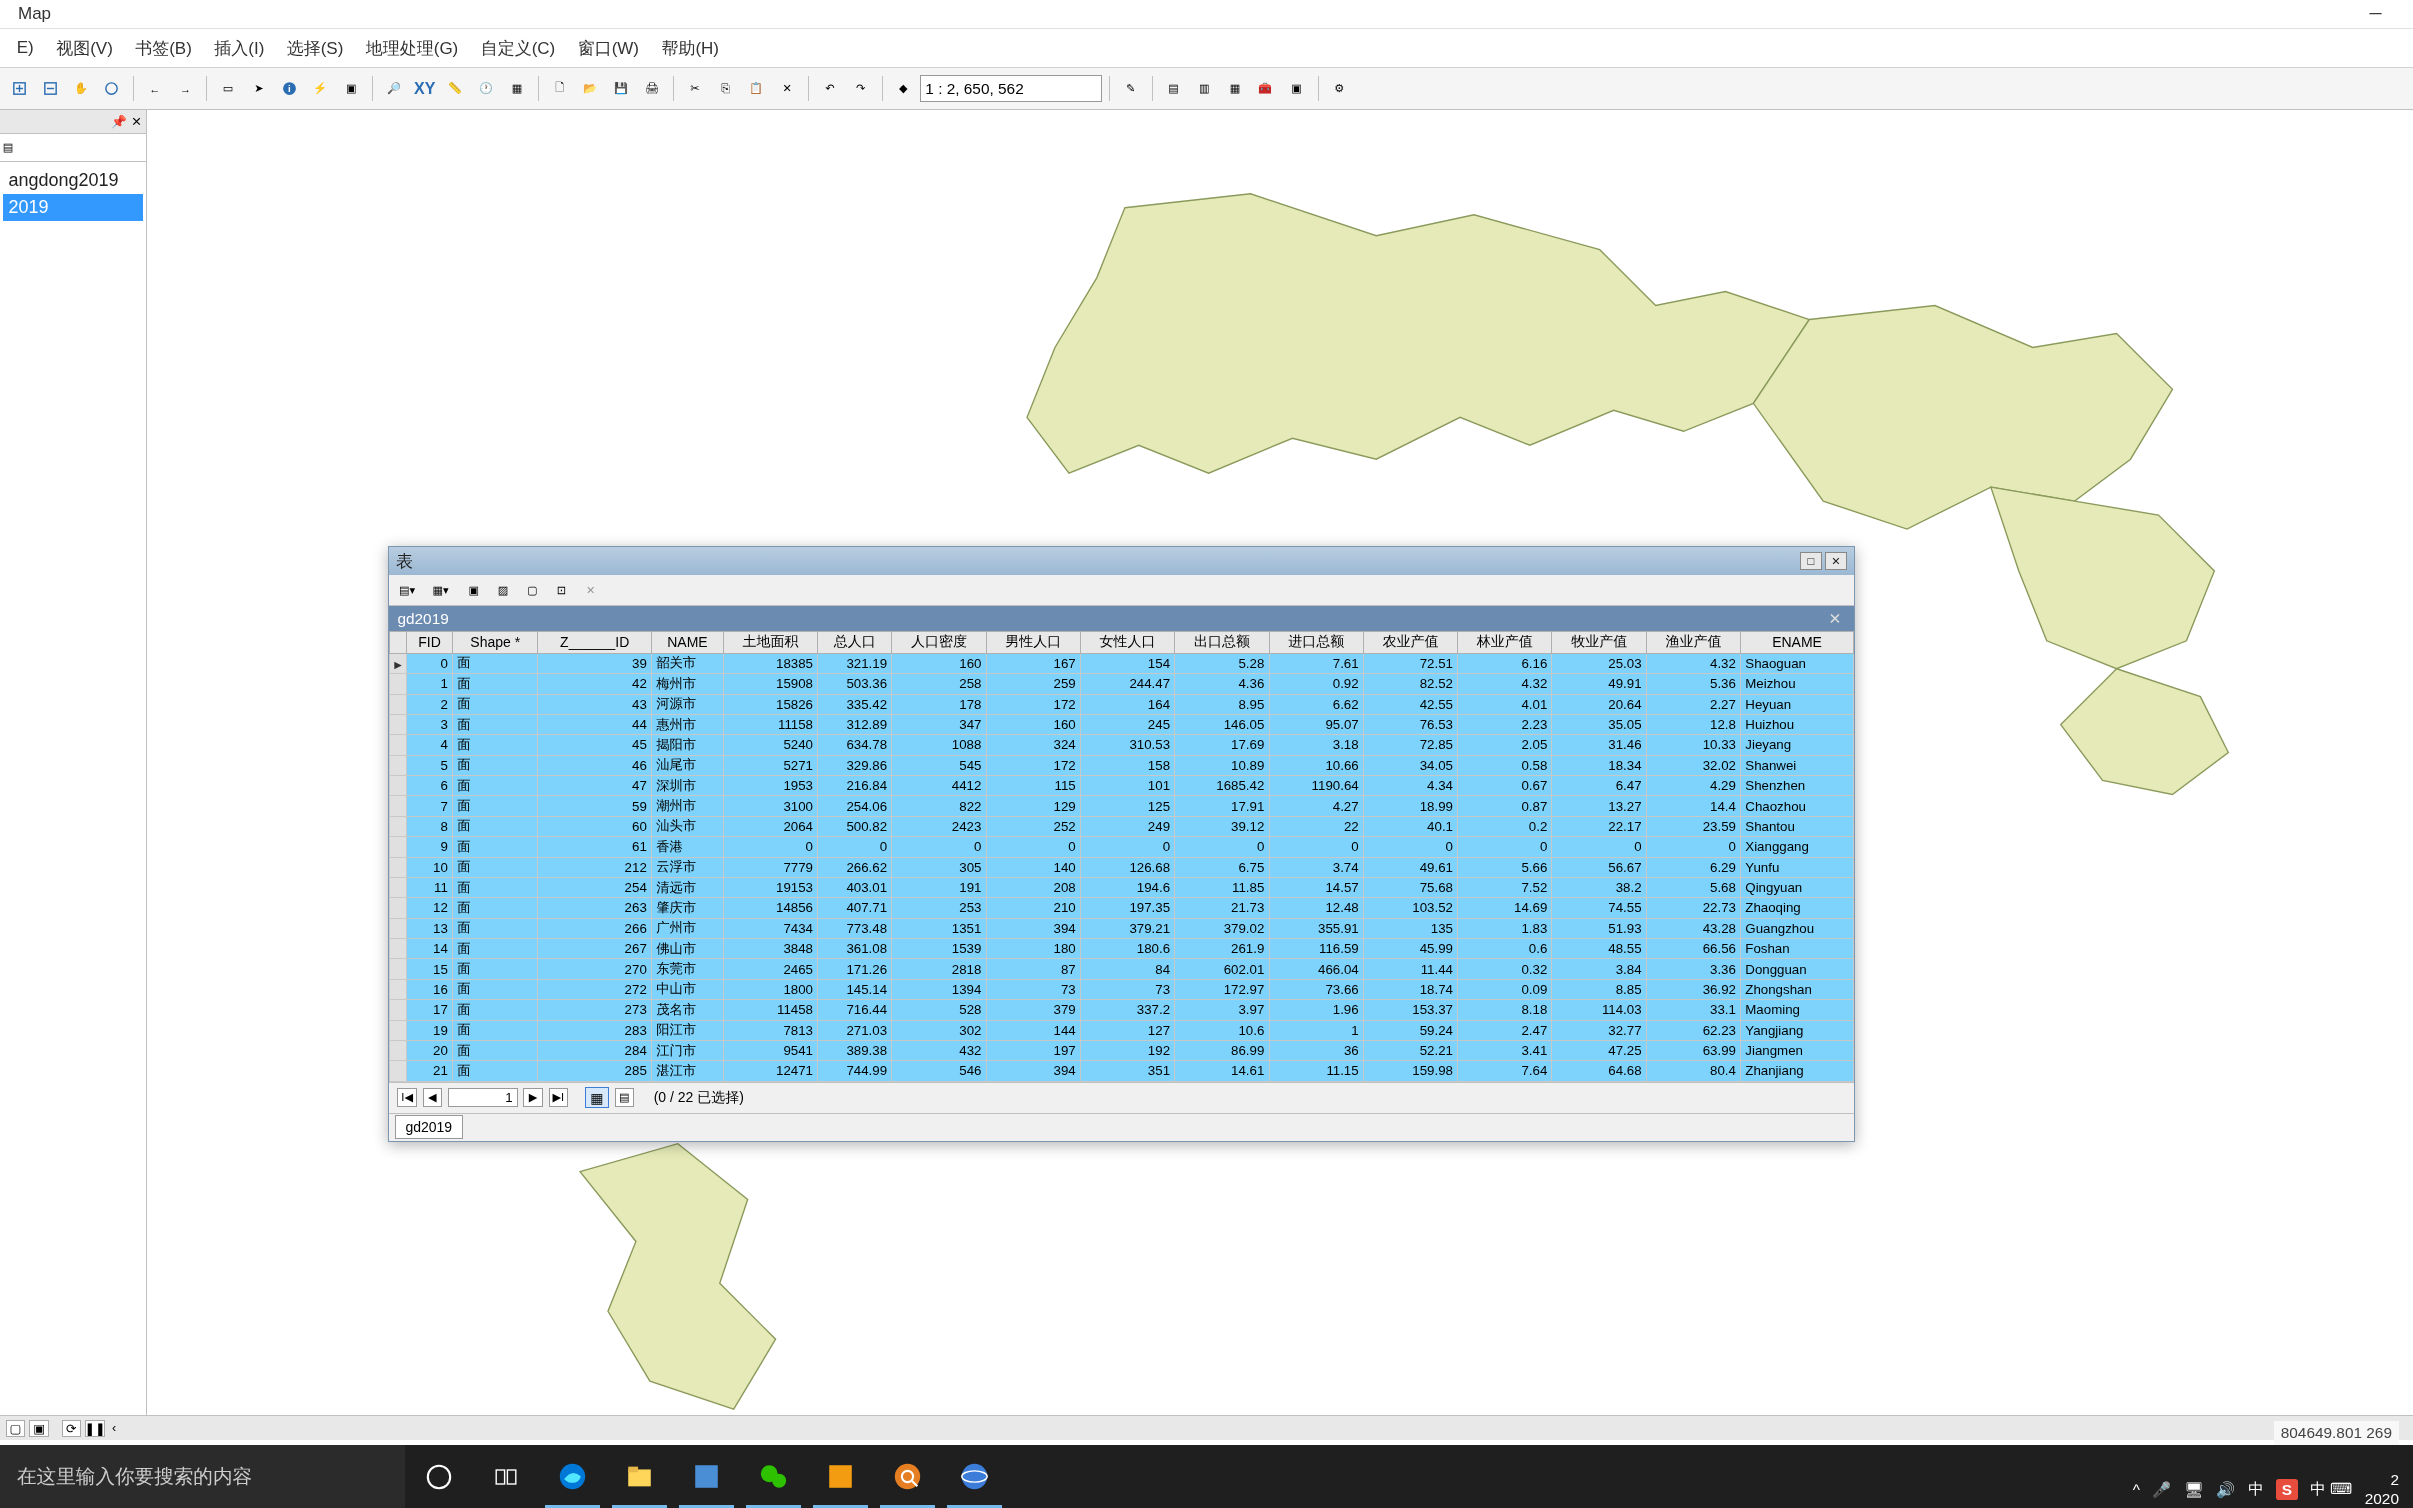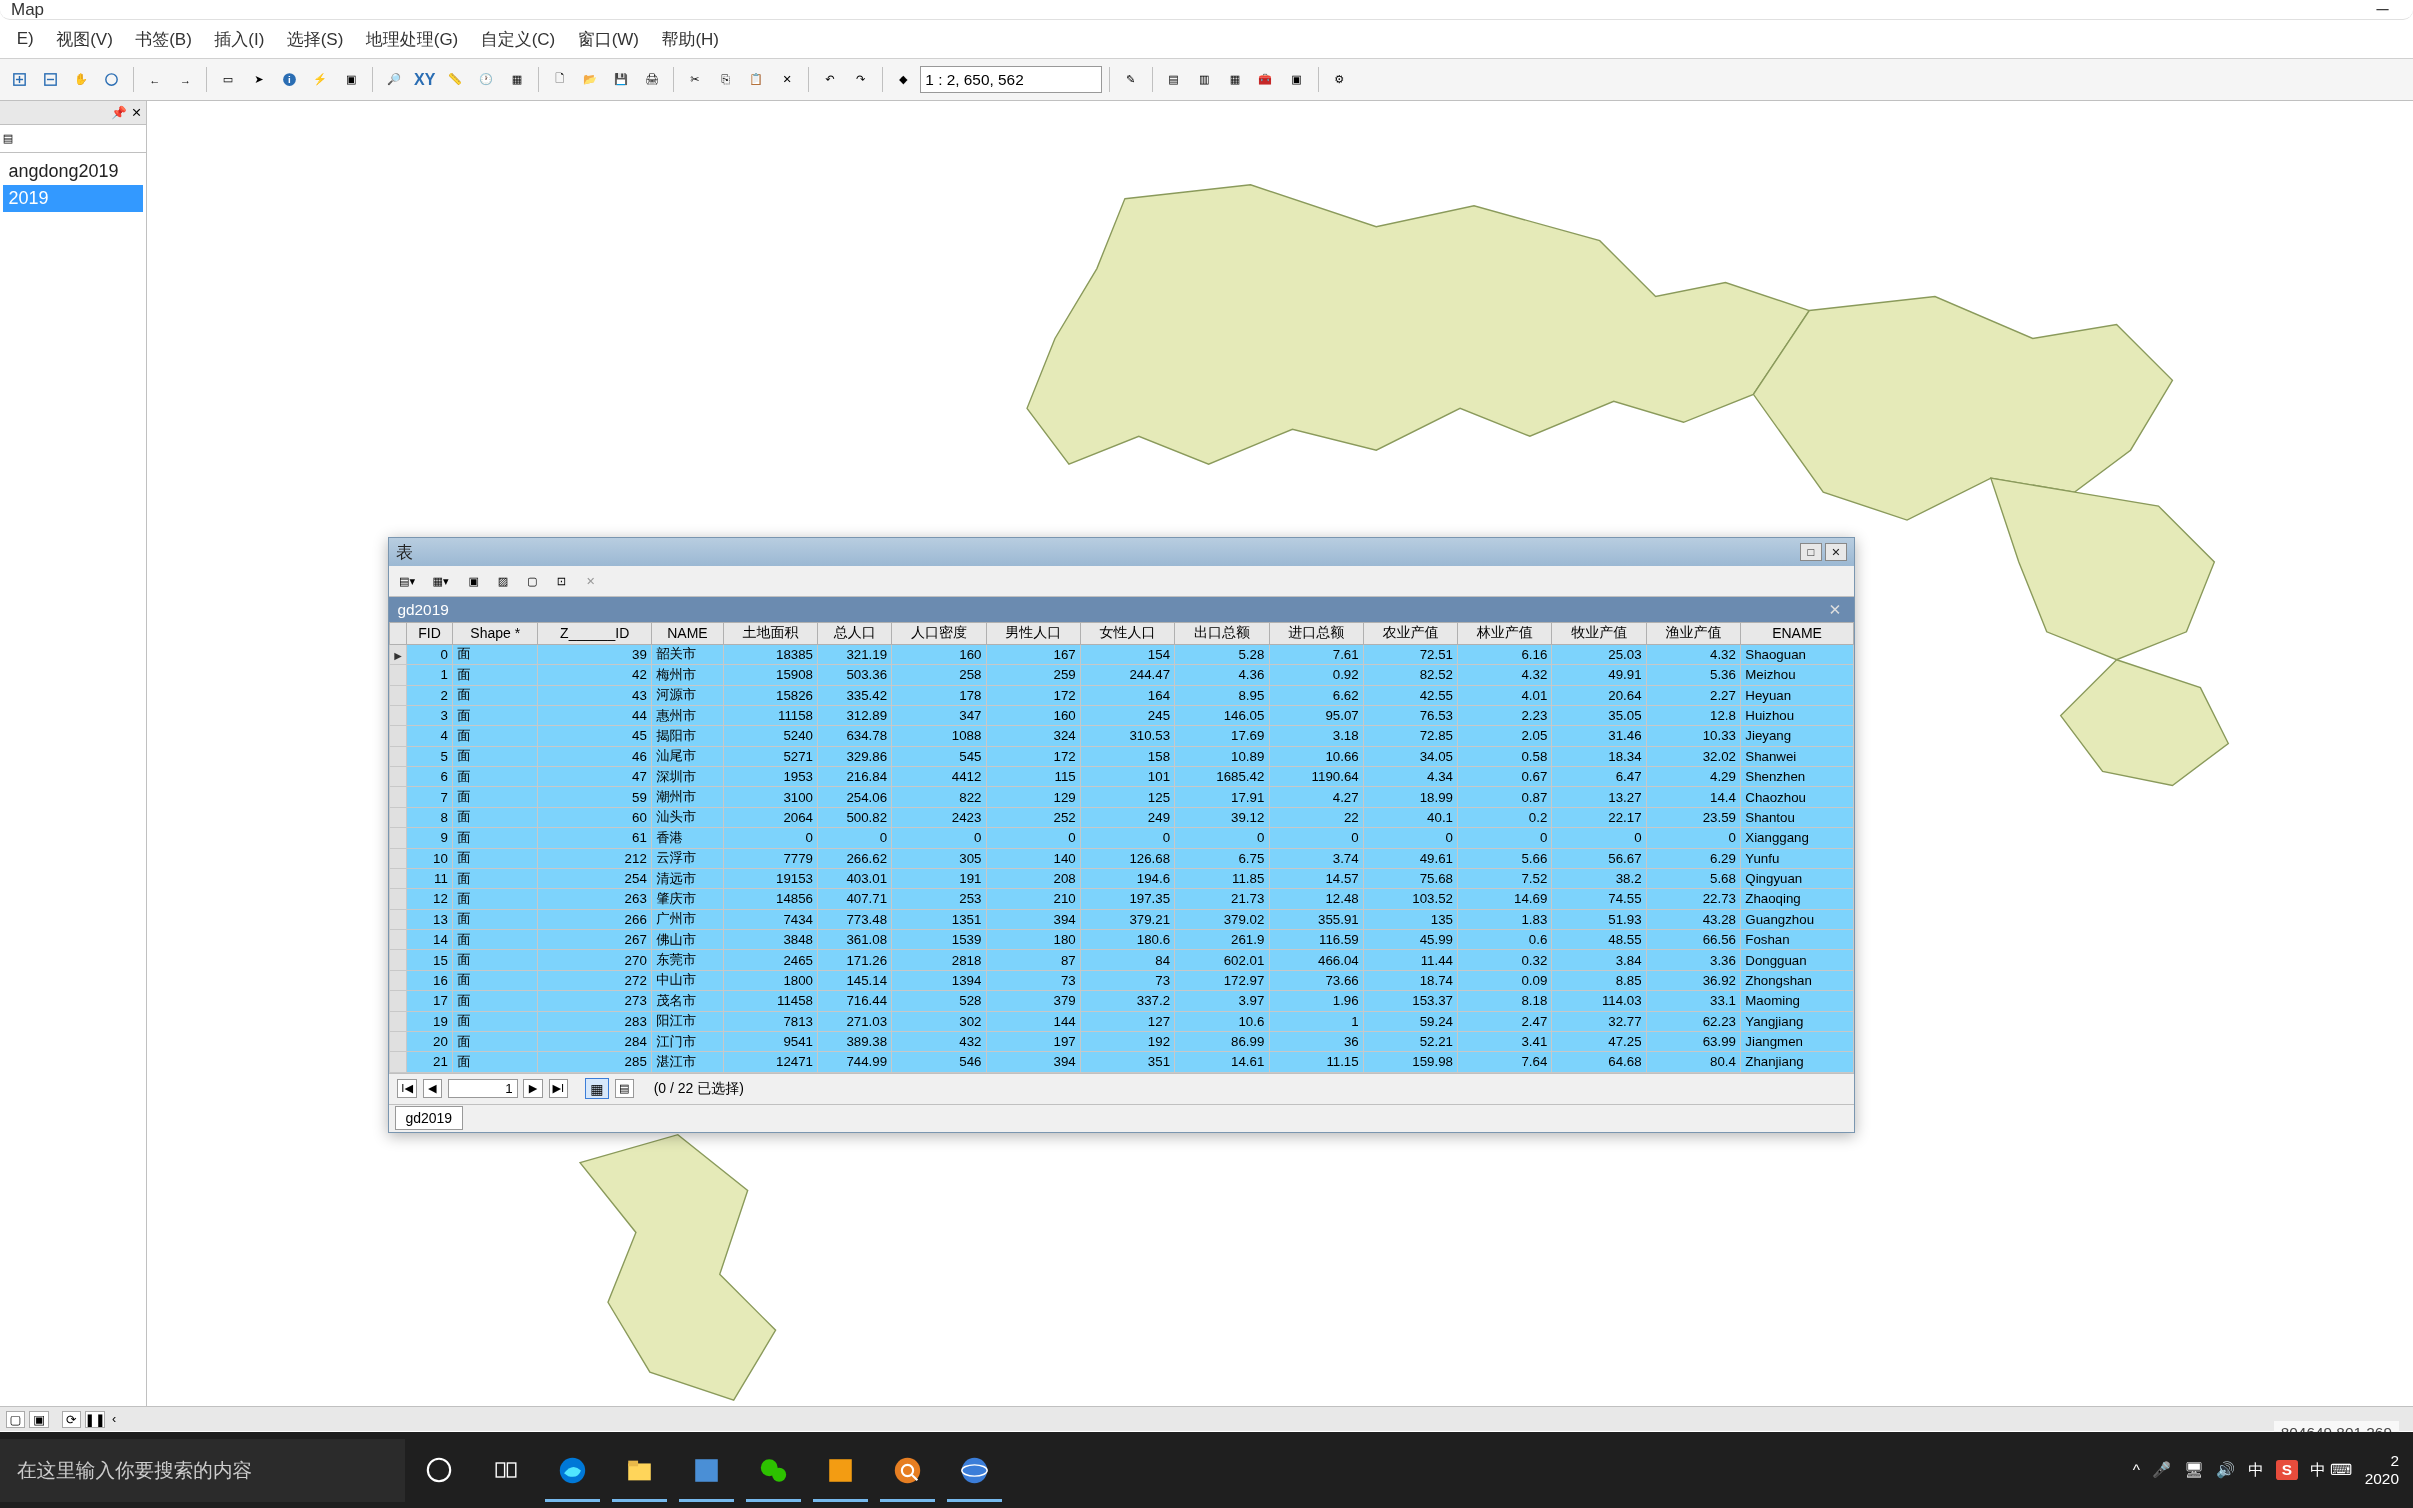--- a/index.html
+++ b/index.html
@@ -1,19 +1,19 @@
 <!DOCTYPE html>
 <html style="font-size:11.2px"><head>
 <meta charset="utf-8">
 <style>
 * { margin: 0; padding: 0; box-sizing: border-box; font-family: "Microsoft YaHei", "SimSun", Arial, sans-serif; }
 body { background: #fff; width: 2413px; height: 1508px; overflow: hidden; position: relative; }
 
 
-.titlebar { height: 20px; background: #fff; display: flex; align-items: center; padding: 0 11px; border-bottom: 0.7px solid #e0e0e0; font-size: 17px; color: #333; border-radius: 10px; }
+.titlebar { height: 29px; background: #fff; display: flex; align-items: center; padding: 0 18px; border-bottom: 0.7px solid #e0e0e0; font-size: 17px; color: #333; }
 .titlebar .spacer { flex: 1; }
 .win-controls span { width: 39px; display: inline-block; text-align: center; cursor: pointer; }
 
 
 .menubar { height: 39px; background: #fff; display: flex; align-items: center; padding: 0 5.6px; font-size: 17px; color: #333; border-bottom: 0.7px solid #d0d0d0; }
 .menubar .menu-item { padding: 4.2px 11.2px; cursor: pointer; }
 
 
 .toolbar { height: 42px; background: #f5f5f5; border-bottom: 0.7px solid #c0c0c0; display: flex; align-items: center; padding: 0 5.6px; gap: 2.8px; }
 .toolbar .tb-btn { width: 28px; height: 28px; display:flex; align-items:center; justify-content:center; cursor:pointer; border-radius:2.1px; }
@@ -59,21 +59,21 @@
 .attr-bottom-tab { height:28px; background:#f0f0f0; border-top:0.7px solid #c0c0c0; display:flex; align-items:center; padding:2.8px 5.6px;}
 .attr-bottom-tab span{ border:0.7px solid #999; padding:2.8px 9.8px; background:#fff; font-size:14px; cursor:pointer;}
 
 
 .layout-tabs { height:25px; background:#e8e8e8; border-top:0.7px solid #c0c0c0; display:flex; align-items:center; padding:0 5.6px; gap:4.2px; font-size:12.6px;}
 .layout-tabs .lt{ width:19.6px;height:17px;border:0.7px solid #aaa;background:#fff;display:flex;align-items:center;justify-content:center;cursor:pointer;}
 
 .statusbar { position:absolute; bottom:63px; right:14px; font-size:15.4px; color:#444; background:#f8f8f8; padding:2.8px 7px;}
 
 
-.taskbar { position:absolute; bottom:0; left:0; right:0; height:76px; background:#1f1f1f; display:flex; align-items:center; }
+.taskbar { position:absolute; bottom:0; left:0; right:0; height:63px; background:#1f1f1f; display:flex; align-items:flex-end; }
 .search-box { flex:0 0 405px; height:63px; background:#2b2b2b; display:flex; align-items:center; padding:0 17px; color:#ccc; font-size:19.6px;}
 .task-icons { display:flex; height:100%; align-items:center; }
 .task-icons .ticon { width:67px; height:63px; display:flex; align-items:center; justify-content:center; cursor:pointer; position:relative;}
 .task-icons .ticon.active::after{content:'';position:absolute;bottom:0;left:5.6px;right:5.6px;height:2.8px;background:#76b9ed;}
 .tray { margin-left:auto; display:flex; align-items:center; gap:12.6px; padding:0 14px; color:#fff; font-size:15.4px;}
 .tray .clock{ text-align:right; line-height:1.2;}
 
 svg{pointer-events:none;}
 </style>
 </head>

